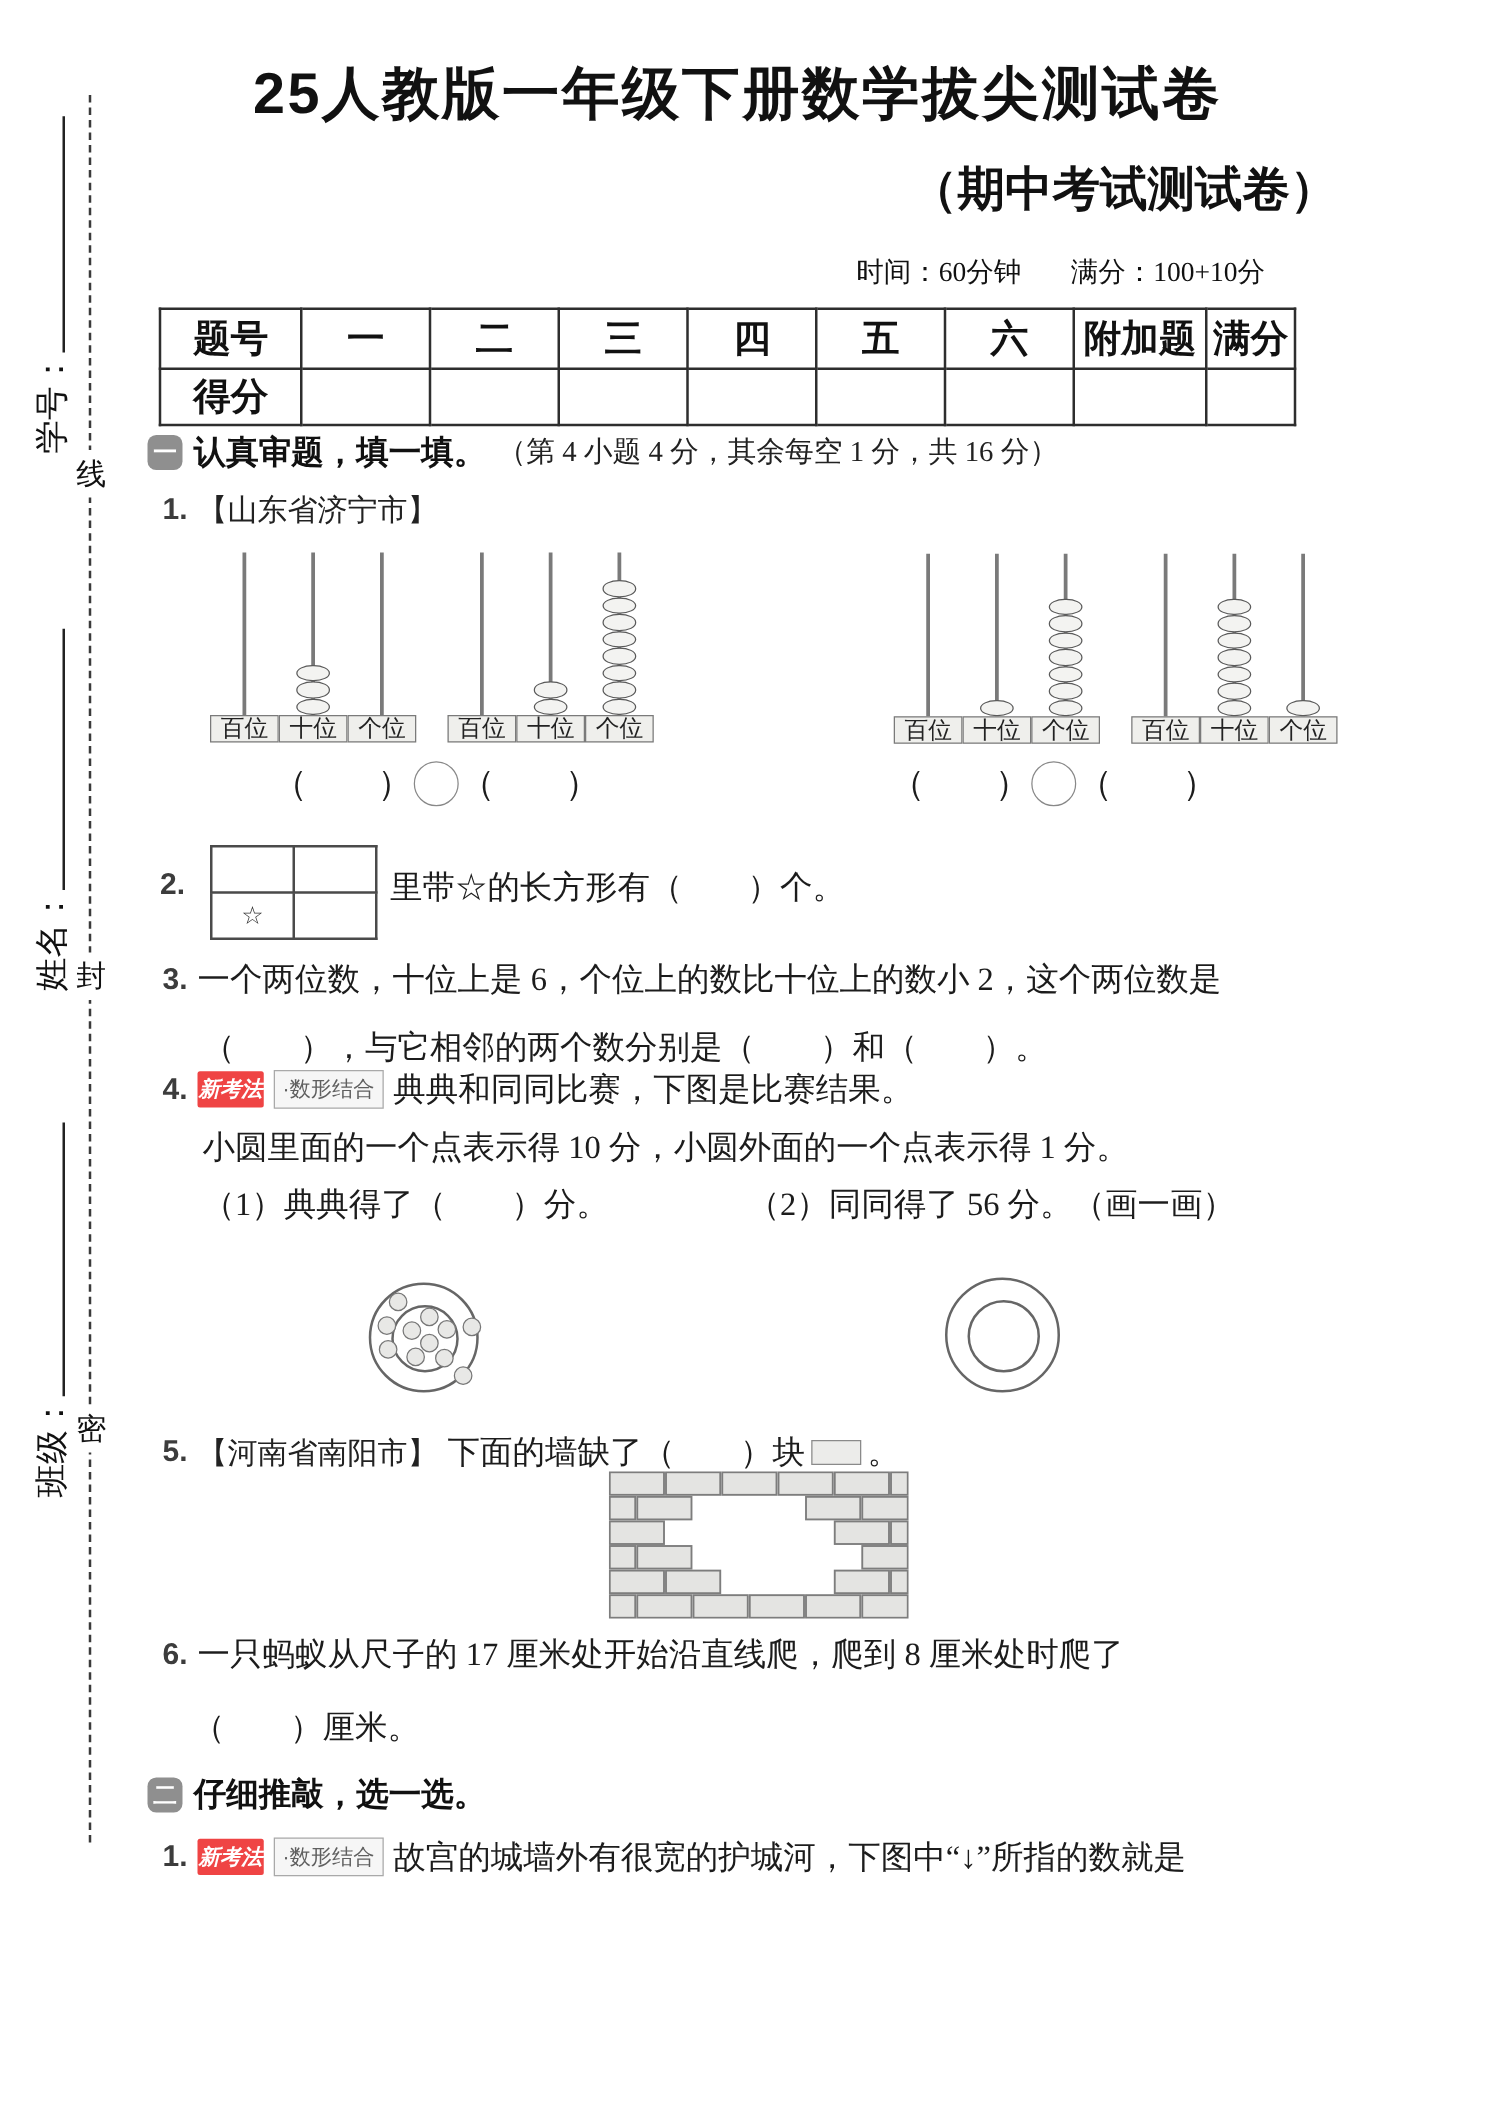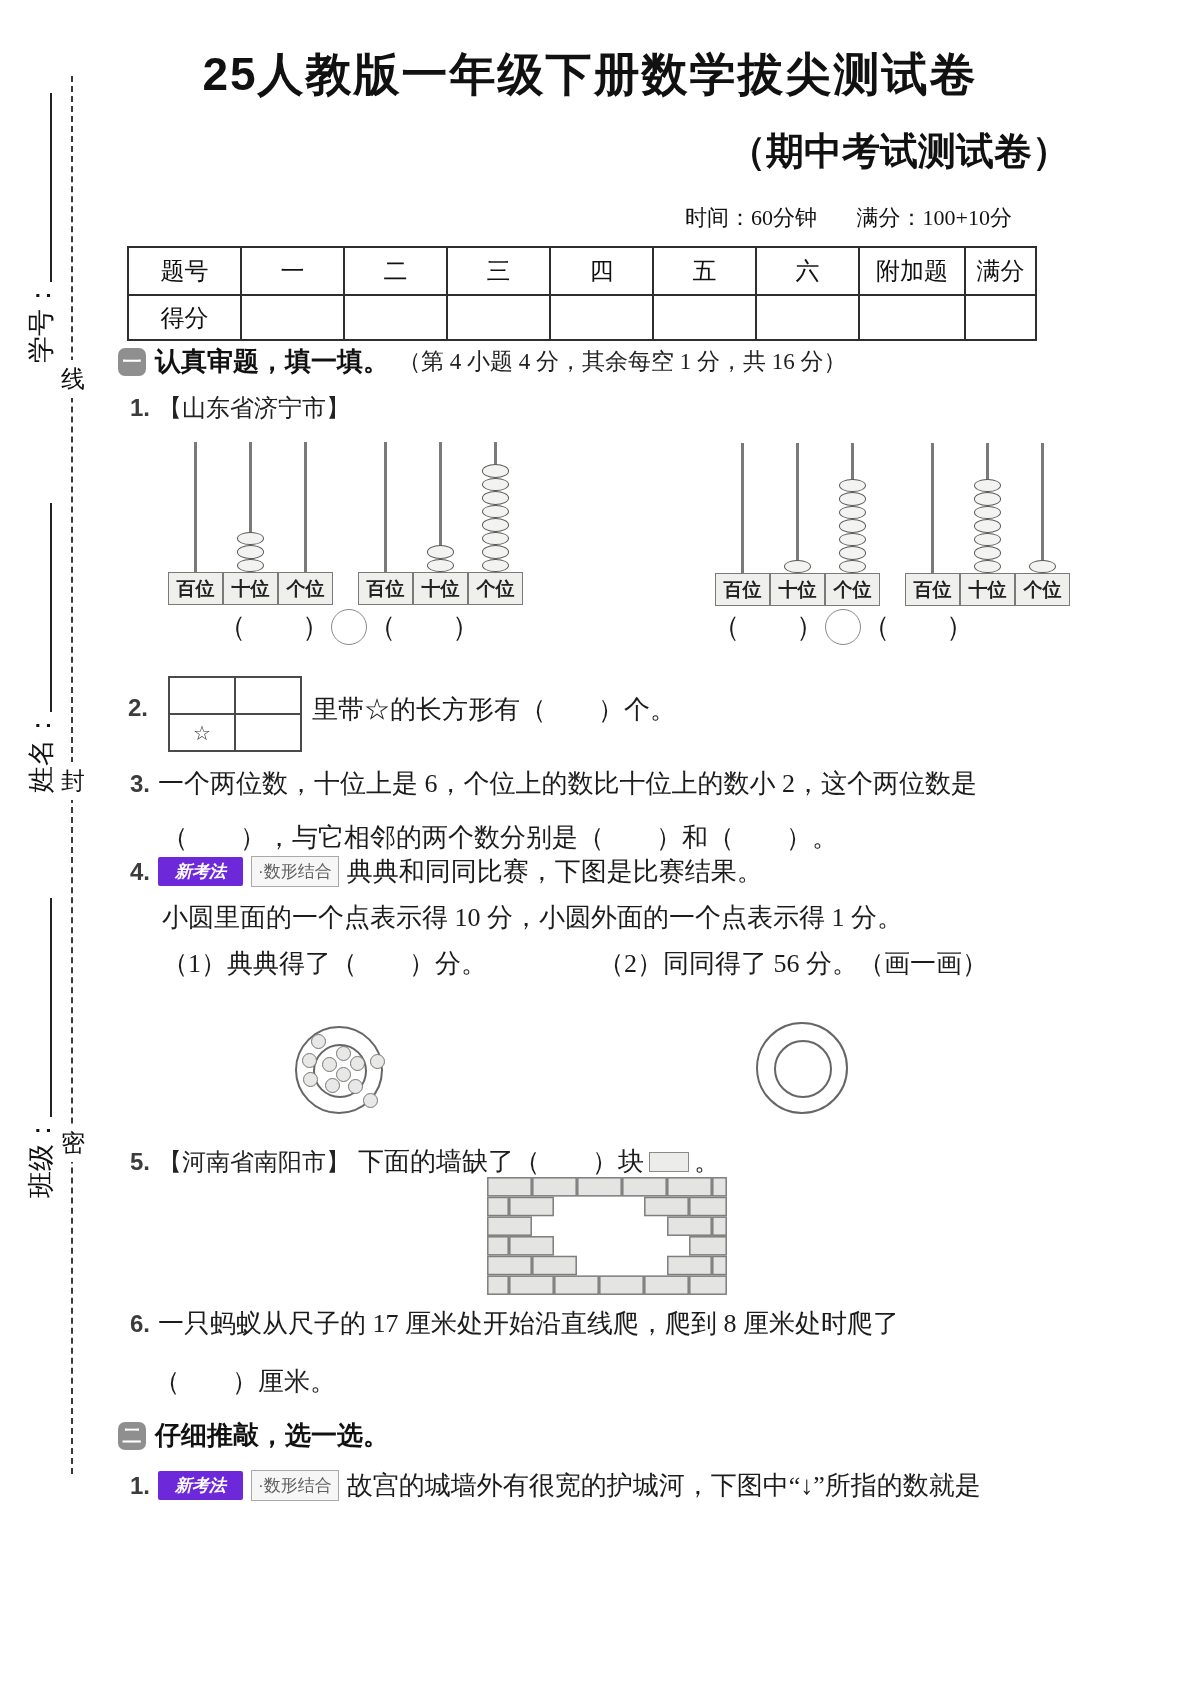--- a/index.html
+++ b/index.html
@@ -10,47 +10,47 @@
   .t1{left:110px;top:44px;width:960px;text-align:center;font-family:"Liberation Sans",sans-serif;
       font-weight:900;font-size:46px;letter-spacing:2px;color:#111;}
   .t2{left:110px;top:126px;width:960px;text-align:right;font-family:"Liberation Sans",sans-serif;
       font-weight:700;font-size:38px;color:#111;}
   .meta{top:203px;right:179px;font-size:22px;color:#111;}
   .meta span{margin-left:34px;}
   .meta span:first-child{margin-left:0;}
   
   table.score{border-collapse:collapse;table-layout:fixed;width:908px;}
   table.score td{border:2px solid #2e2e2e;text-align:center;font-family:"Liberation Sans",sans-serif;
-      font-weight:normal;font-size:24px;color:#111;}
+      font-weight:bold;font-size:30px;color:#111;}
   table.score tr.hd td{height:44px;}
   table.score tr.sc td{height:41px;}
   
   .sec{display:flex;align-items:center;gap:9px;}
   .sec-badge{width:28px;height:28px;border-radius:7px;background:#8f8f8f;color:#fff;
       display:flex;align-items:center;justify-content:center;font-family:"Liberation Sans",sans-serif;
       font-weight:bold;font-size:19px;flex:0 0 auto;}
   .sec-title{font-family:"Liberation Sans",sans-serif;font-weight:bold;font-size:26px;color:#111;}
   .sec-note{font-size:23px;color:#222;}
   
   .qline{display:flex;align-items:center;gap:8px;font-size:26px;white-space:nowrap;}
   .qnum{font-family:"Liberation Sans",sans-serif;font-weight:bold;font-size:24px;color:#3c3c3c;}
   .src{font-size:24px;color:#222;}
   .body-t{font-size:26px;color:#1c1c1c;}
-  .badge-dark{background:#6d28d9;color:#fff;font-family:"Liberation Sans",sans-serif;
-      font-weight:bold;font-style:italic;font-size:17px;padding:3px 17px;border-radius:2px;}
+  .badge-dark{background:#ef4444;color:#fff;font-family:"Liberation Sans",sans-serif;
+      font-weight:bold;font-style:italic;font-size:17px;padding:3px 1px;border-radius:2px;}
   .badge-light{background:#f6f6f6;border:1px solid #a9a9a9;color:#5f5f5f;
       font-family:"Liberation Sans",sans-serif;font-size:17px;padding:3px 6px;}
   
   .abacus{position:absolute;width:165px;height:164px;}
   .rod{position:absolute;top:0;width:3px;height:131px;background:#7a7a7a;}
   .bead{position:absolute;width:27px;height:13.5px;border:1.5px solid #5a5a5a;border-radius:50%;
       background:#f3f3f1;box-sizing:border-box;}
-  .pbox{position:absolute;top:130px;width:55px;height:33px;border:1.5px solid #7a7a7a;
+  .pbox{position:absolute;top:130px;width:55px;height:22px;border:1.5px solid #7a7a7a;
       background:#efefec;box-sizing:border-box;display:flex;align-items:center;justify-content:center;
-      font-size:19px;color:#222;font-weight:bold;}
+      font-size:19px;color:#222;}
   .cmp{font-size:28px;color:#1c1c1c;display:flex;align-items:center;}
   .cmp-circle{display:inline-block;width:36px;height:36px;border:1.6px solid #888;border-radius:50%;
       margin:0 1px;box-sizing:border-box;}
   
   .grid2{position:absolute;border-collapse:collapse;}
   .grid2 td{width:62px;height:33px;border:2px solid #4a4a4a;text-align:center;font-size:20px;color:#333;}
   
   .target{position:absolute;border:2px solid #666;border-radius:50%;box-sizing:border-box;}
   .target-inner{position:absolute;border:2px solid #666;border-radius:50%;box-sizing:border-box;}
   .dot{position:absolute;width:15px;height:15px;border:1.5px solid #777;border-radius:50%;

